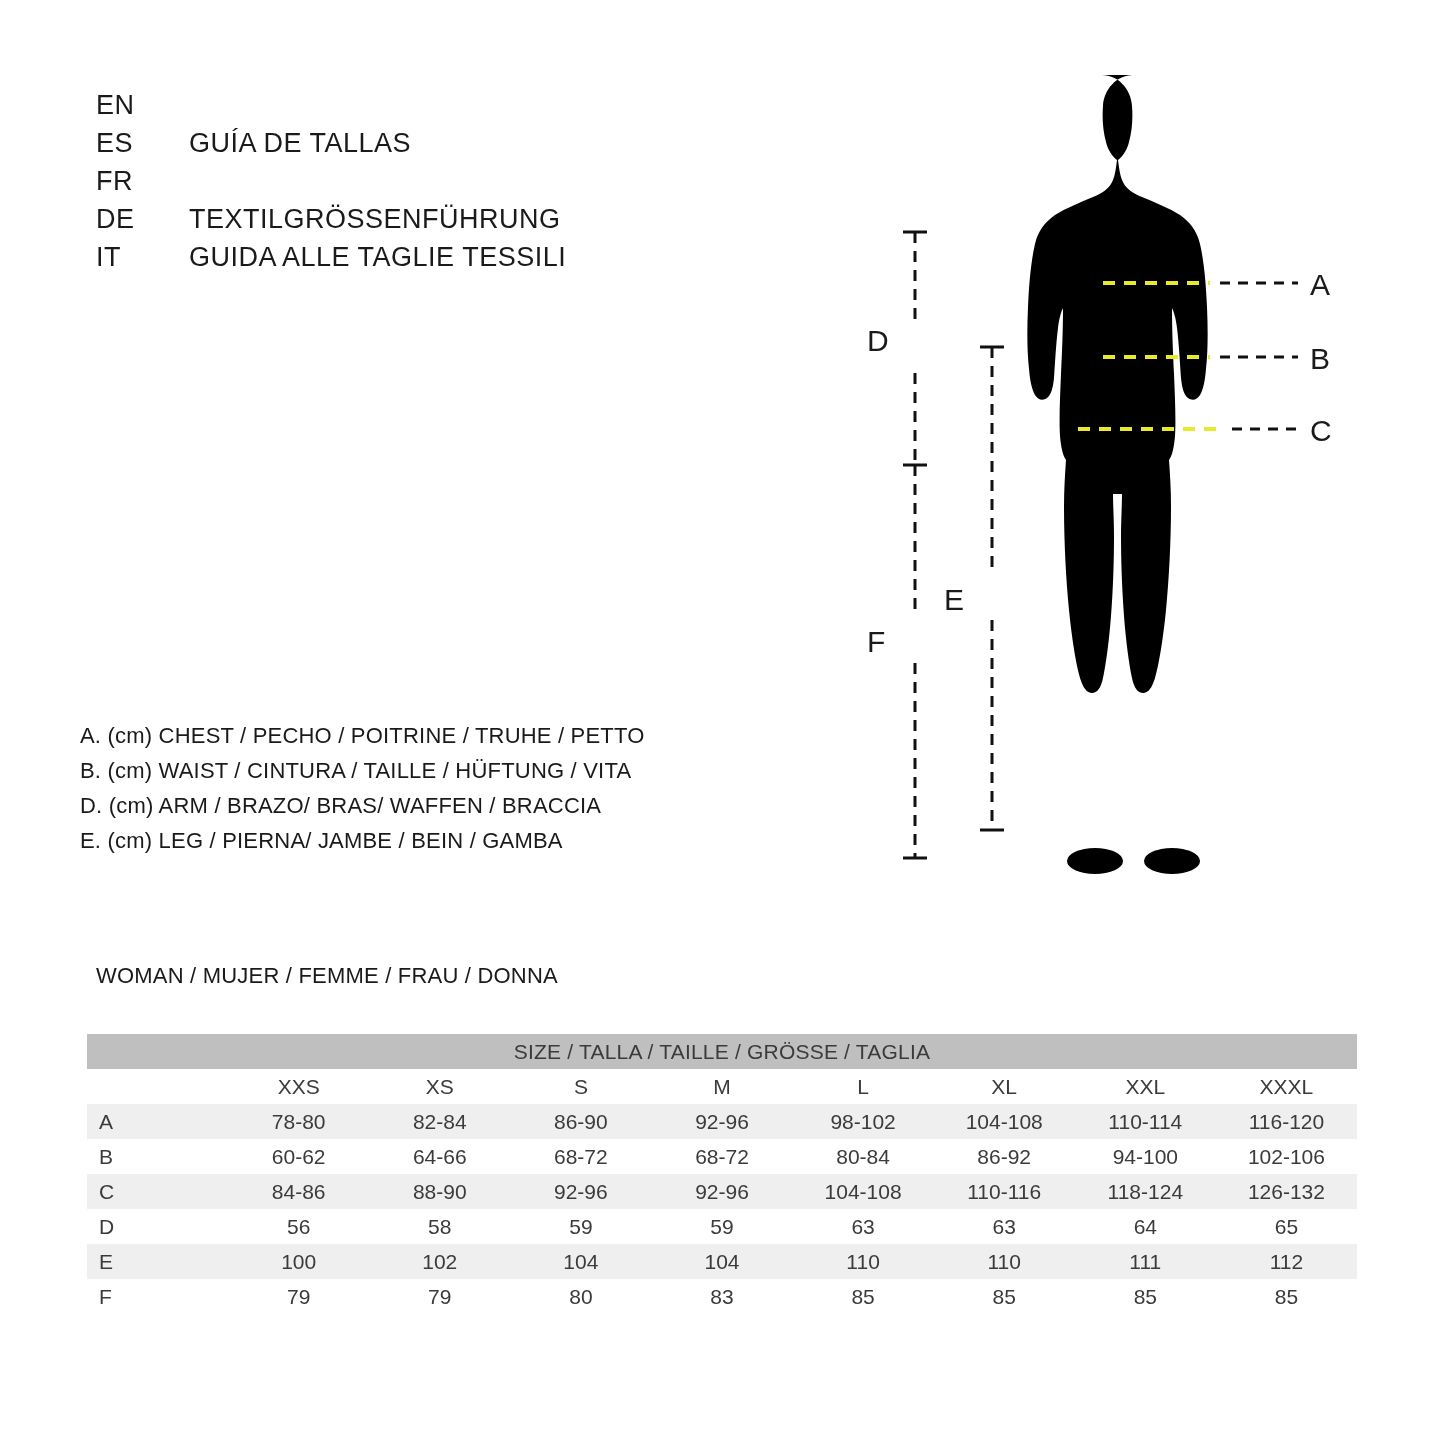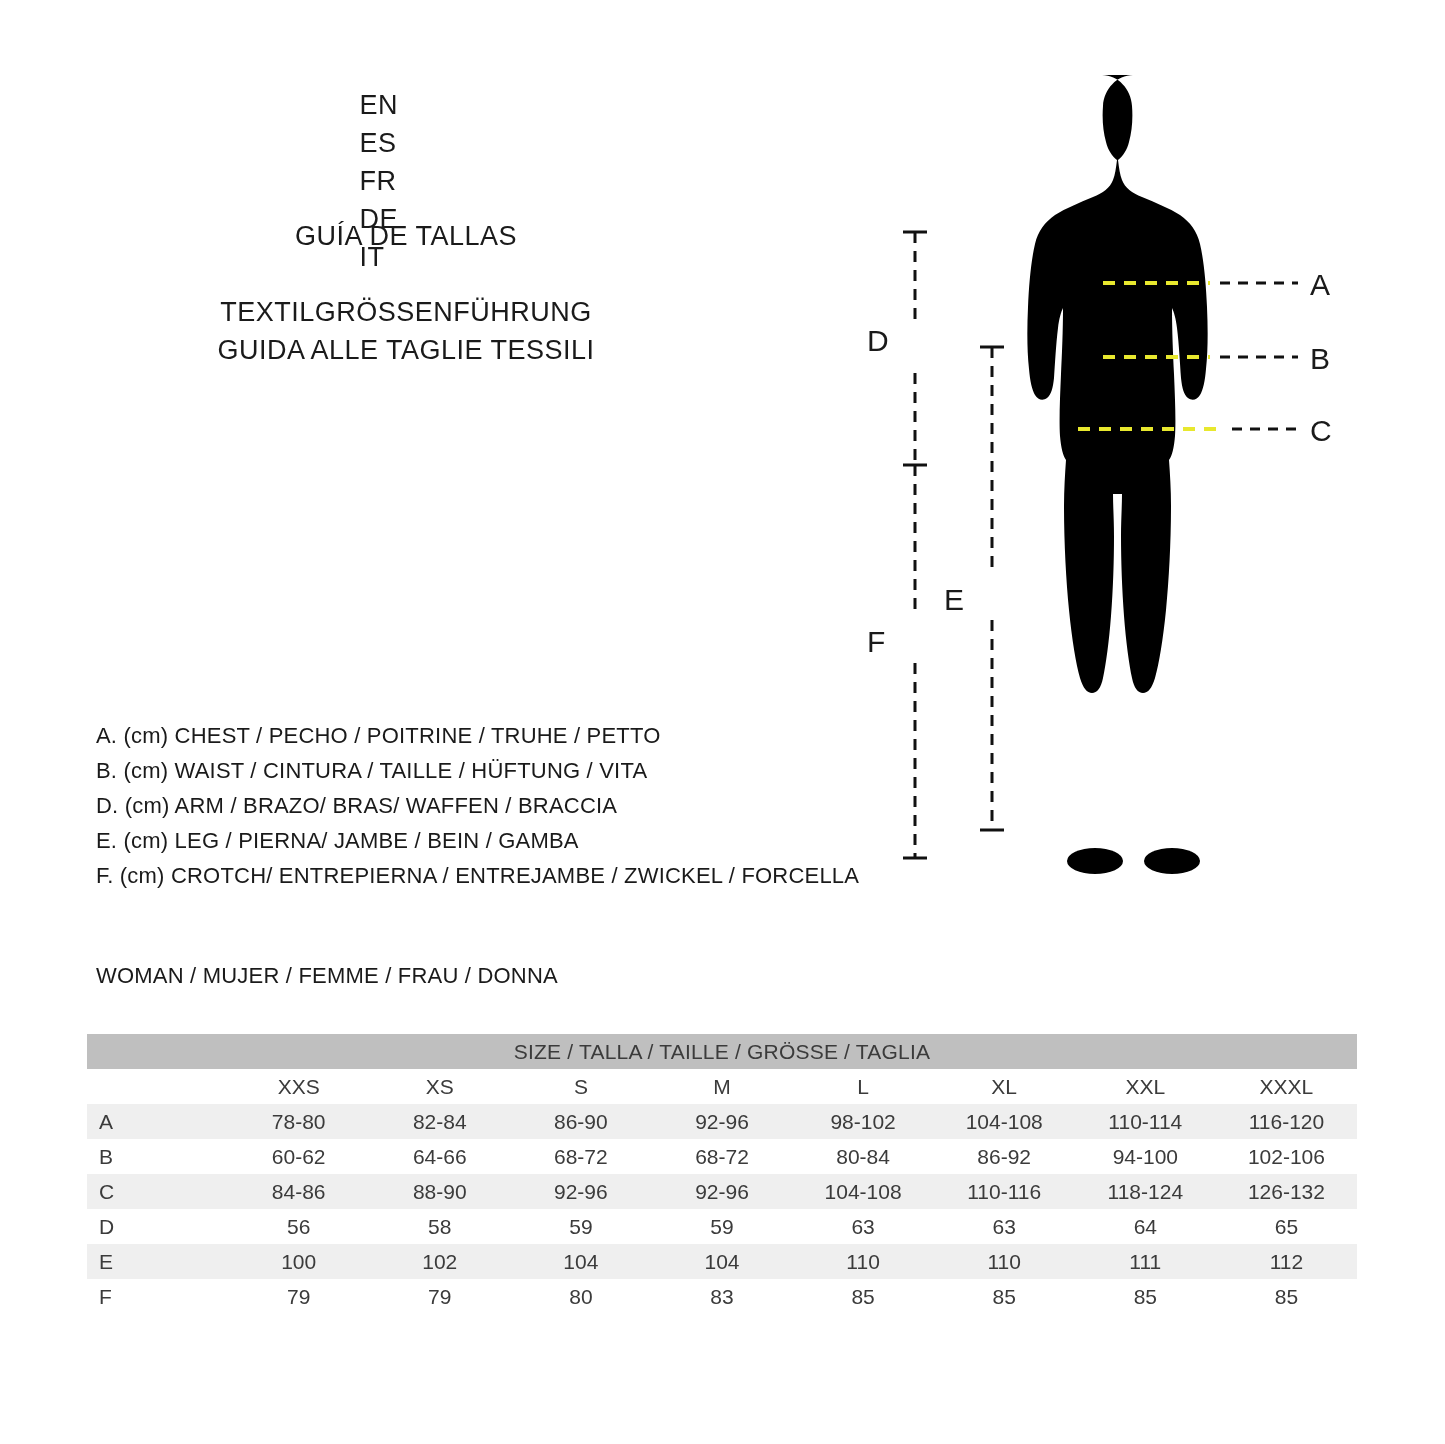--- a/index.html
+++ b/index.html
@@ -18,42 +18,41 @@
 
   
   .title-block {
     position: absolute;
     left: 96px;
     top: 90px;
     width: 620px;
   }
   .title-row {
     display: flex;
-    align-items: center;
+    align-items: flex-start;
     height: 38px;
     color: #1a1a1a;
-    flex-direction: column;
   }
   .title-lang {
     width: 93px;
     flex: 0 0 93px;
     font-size: 27px;
     letter-spacing: 0.5px;
     color: #1a1a1a;
   }
   .title-text {
     font-size: 27px;
     letter-spacing: 0.5px;
     color: #1a1a1a;
   }
 
   
   .legend {
     position: absolute;
-    left: 96px;
+    left: 80px;
     top: 723px;
     width: 800px;
   }
   .legend-line {
     font-size: 22px;
     color: #1a1a1a;
     height: 35px;
     white-space: nowrap;
     letter-spacing: 0.2px;
   }
@@ -247,21 +246,20 @@
       <text x="124" y="555" font-family="Liberation Sans, sans-serif" font-size="30" fill="#1a1a1a">E</text>
       <text x="47" y="597" font-family="Liberation Sans, sans-serif" font-size="30" fill="#1a1a1a">F</text>
     </svg>
   </div>
 
   <div class="legend">
     <div class="legend-line">A. (cm) CHEST / PECHO / POITRINE / TRUHE / PETTO</div>
     <div class="legend-line">B. (cm) WAIST / CINTURA / TAILLE / HÜFTUNG / VITA</div>
     <div class="legend-line">D. (cm) ARM / BRAZO/ BRAS/ WAFFEN / BRACCIA</div>
     <div class="legend-line">E. (cm) LEG / PIERNA/ JAMBE / BEIN / GAMBA</div>
-    <div class="legend-line">F. (cm) CROTCH/ ENTREPIERNA / ENTREJAMBE / ZWICKEL / FORCELLA</div>
   </div>
 
   <div class="woman-label">WOMAN / MUJER / FEMME / FRAU / DONNA</div>
 
   <div class="table-wrap">
     <table class="size-table">
       <tbody>
         <tr class="hdr-band">
           <td colspan="9">SIZE / TALLA / TAILLE / GRÖSSE / TAGLIA</td>
         </tr>

